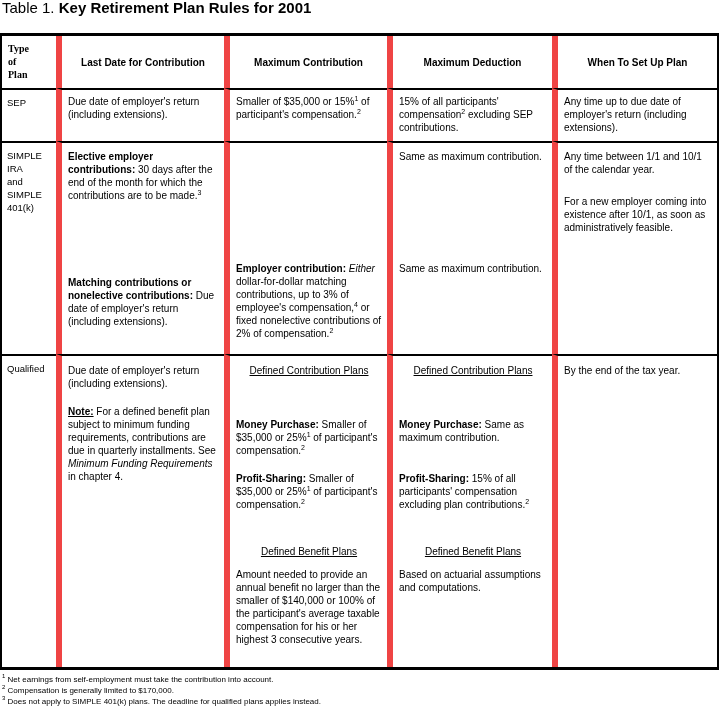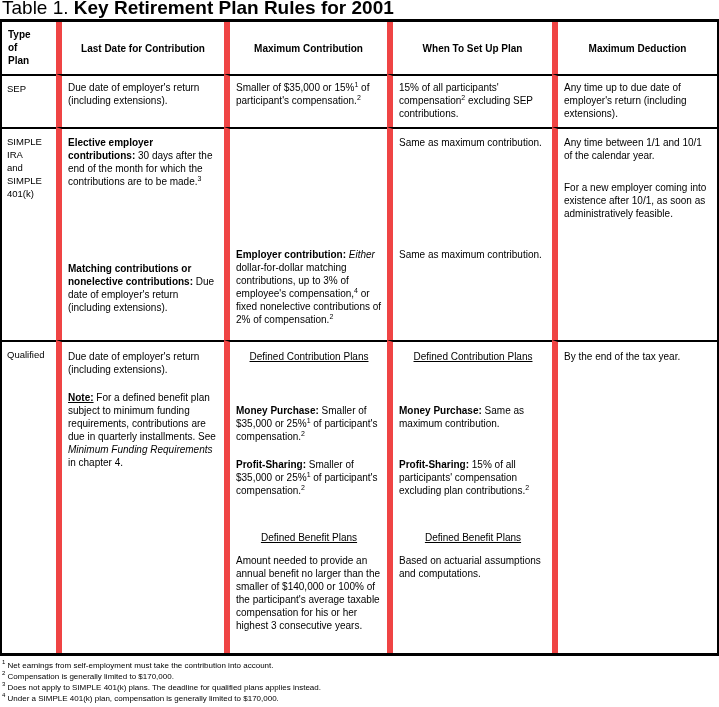--- a/index.html
+++ b/index.html
@@ -4,22 +4,22 @@
 <style>
   * { margin:0; padding:0; box-sizing:border-box; }
   html,body { background:#fff; }
   body {
     width:719px; height:707px;
     font-family:"Liberation Sans", sans-serif;
     color:#000;
     position:relative;
   }
   .title {
-    font-size:19px; line-height:15px;
-    padding:0 0 4px 2px;
+    font-size:15px; line-height:15px;
+    padding:0 0 18px 2px;
     white-space:nowrap;
   }
   .title .bold { font-weight:bold; }
 
   .tbl {
     display:grid;
     width:719px;
     grid-template-columns:54px 168px 163px 165px 1fr;
     grid-template-rows:52px 53px 213px 313px;
     border:2px solid #000;
@@ -37,20 +37,21 @@
   .cell.r1 { border-top:none; }
   .hdr {
     font-weight:bold;
     display:flex; align-items:center; justify-content:center;
     text-align:center;
   }
   .hdr-plan {
     font-weight:bold;
     white-space:pre-line;
     padding-top:6px;
+    font-family:Liberation Serif, serif;
   }
   .plan-cell {
     font-weight:normal;
     white-space:pre-line;
     font-size:9.5px;
     padding:6px 3px 5px 5px;
   }
   .rel { position:relative; padding:0; }
   .blk { position:absolute; left:6px; right:5px; }
   .center-u { text-align:center; text-decoration:underline; }
@@ -71,22 +72,22 @@
   <span class="bold">Key Retirement Plan Rules for 2001</span>
 </div>
 
 <div class="tbl">
 
   <div class="cell c1 r1 hdr-plan">Type
 of
 Plan</div>
   <div class="cell r1 hdr">Last Date for Contribution</div>
   <div class="cell r1 hdr">Maximum Contribution</div>
+  <div class="cell r1 hdr">Maximum Deduction</div>
   <div class="cell r1 hdr">When To Set Up Plan</div>
-  <div class="cell r1 hdr">Maximum Deduction</div>
 
   <div class="cell c1 plan-cell">SEP</div>
   <div class="cell"><span>Due date of employer's return (including extensions).</span></div>
   <div class="cell"><span>Smaller of $35,000 or 15%</span><sup>1</sup><span> of participant's compensation.</span><sup>2</sup></div>
   <div class="cell"><span>15% of all participants' compensation</span><sup>2</sup><span> excluding SEP contributions.</span></div>
   <div class="cell"><span>Any time up to due date of employer's return (including extensions).</span></div>
 
   <div class="cell c1 plan-cell">SIMPLE
 IRA
 and

